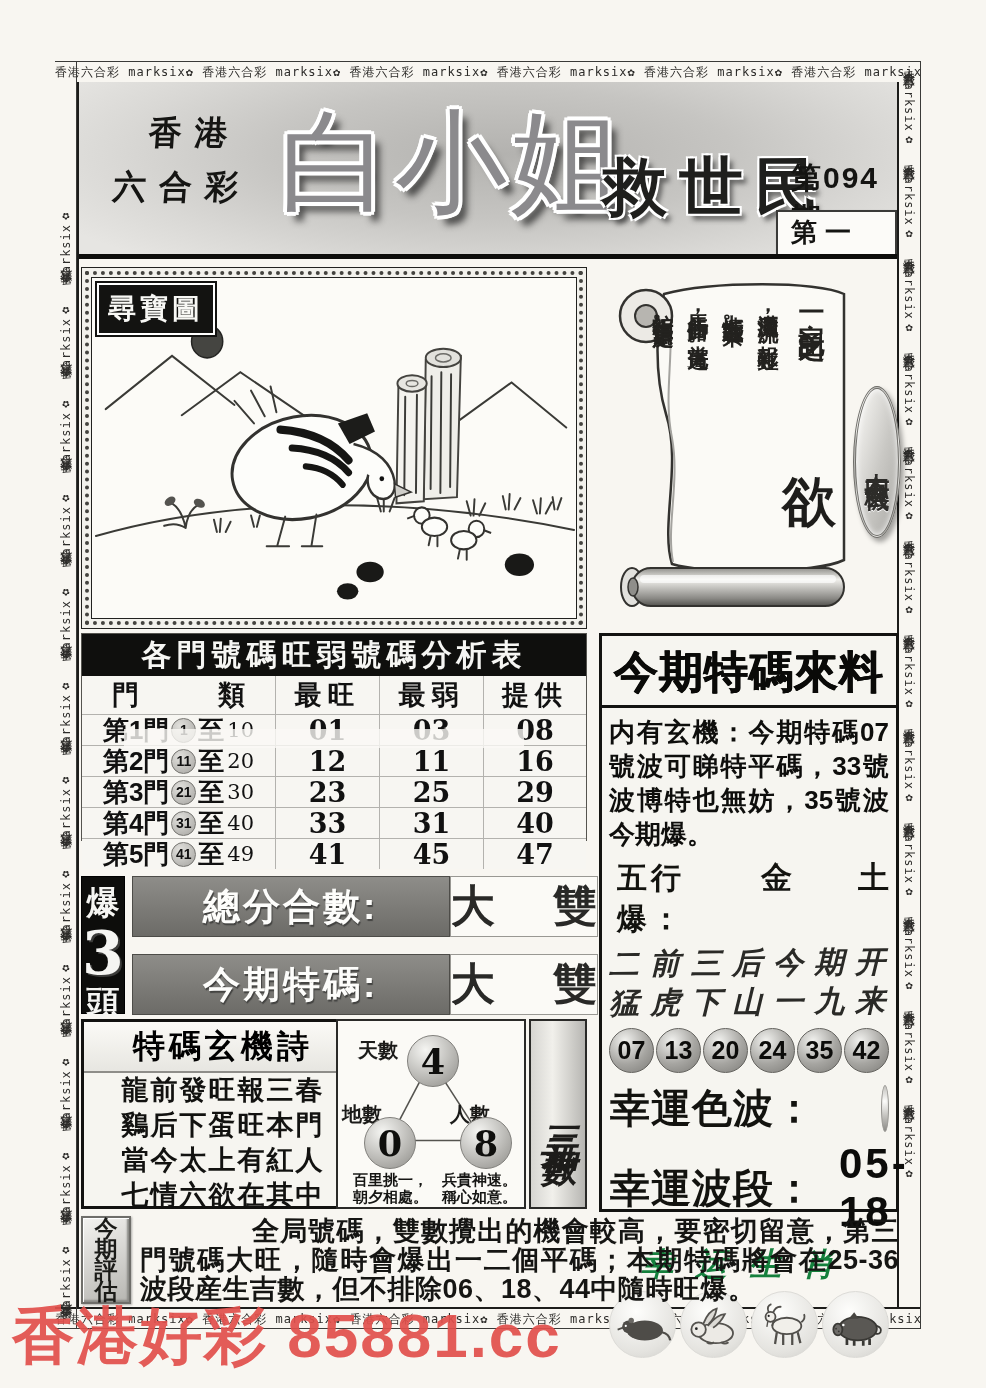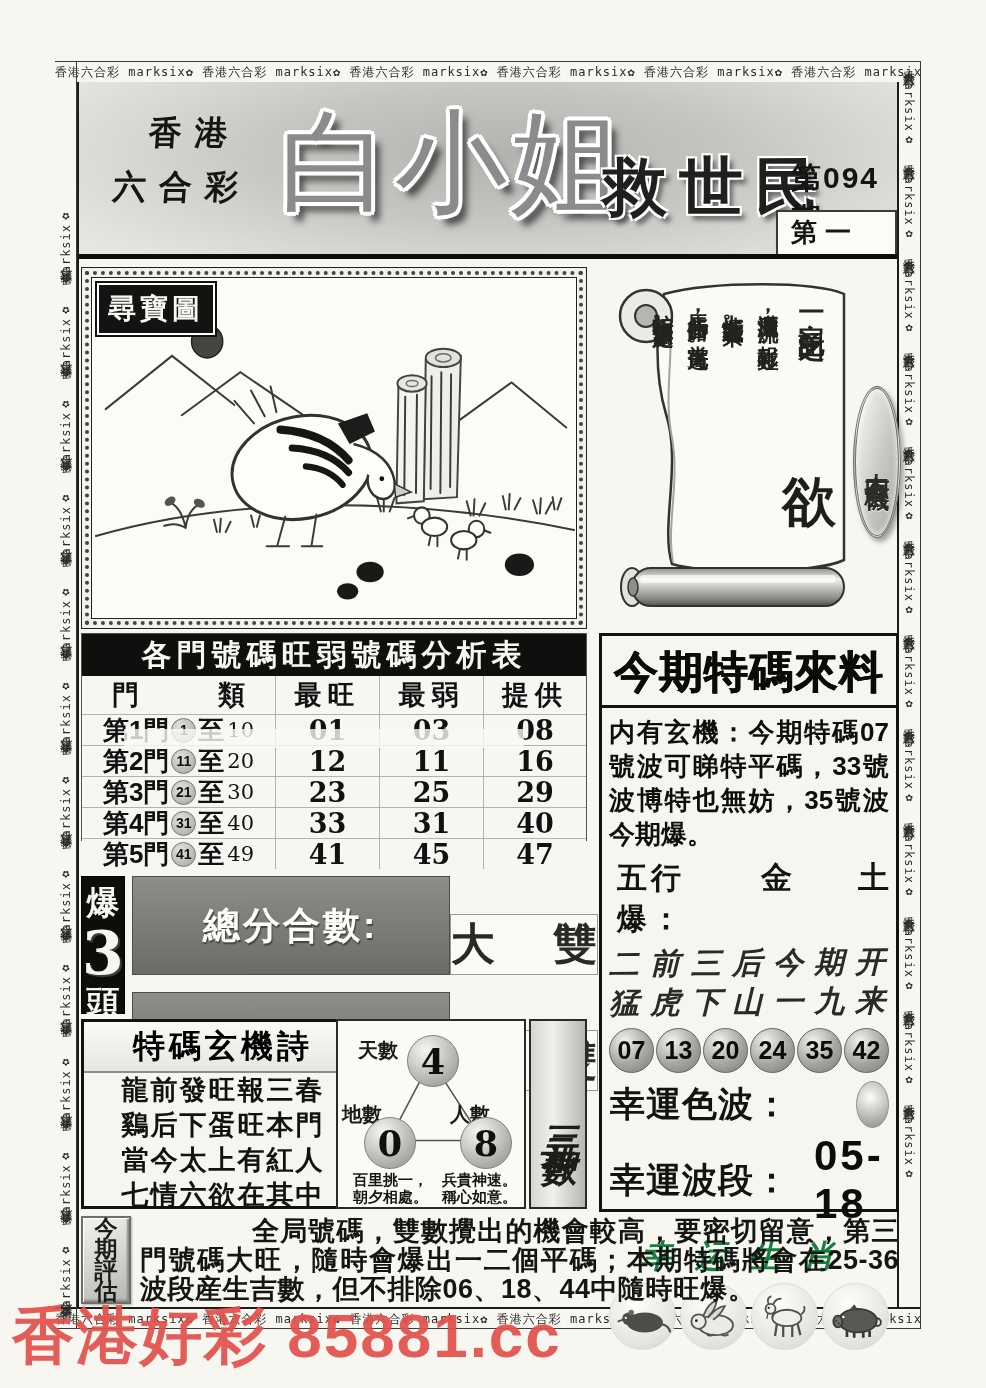--- a/index.html
+++ b/index.html
@@ -94,21 +94,21 @@
                 align-items: center; justify-content: space-between; padding: 4px 0; border: 1px solid #000; }
   .burst-side .bchar { font-size: 33px; font-weight: 800; }
   .burst-side .b3 { font-family: "DejaVu Serif", serif; font-size: 60px; font-weight: 900; line-height: 54px;
                     text-shadow: 2px 2px 0 #3c3c3a; }
   .burst-rows { flex: 1; display: flex; flex-direction: column; gap: 17px; padding-left: 7px; }
   .burst-row { flex: 1; display: flex; }
   .b-label { width: 318px; background: linear-gradient(#8e8d89, #6c6b67); color: #fdfdfb; font-weight: 900;
              font-size: 37px; letter-spacing: 3px; display: flex; align-items: center; justify-content: center;
              border: 1px solid #4d4c48; text-shadow: 1px 2px 1px #434341; white-space: nowrap; }
   .b-val { flex: 1; background: #fbfaf6; border: 1px solid #999893; color: #292927; font-weight: 900;
-           font-size: 44px; display: flex; align-items: center; justify-content: center; word-spacing: 46px; white-space: nowrap; margin-top: 38px; }
+           font-size: 44px; display: flex; align-items: center; justify-content: center; word-spacing: 46px; white-space: nowrap; }
 
   
   .poembox { position: absolute; left: 2px; top: 937px; width: 284px; height: 190px;
              border: 3px solid #121210; background: #f6f5f0; }
   .p-title { font-family: "Liberation Serif", serif; font-weight: 900; font-size: 32px; letter-spacing: 4px;
              text-align: center; padding: 3px 0 2px; border-bottom: 2px solid #8e8d89;
              background: linear-gradient(#fbfaf6, #e7e6e1); white-space: nowrap; }
   .p-line { font-size: 27px; font-weight: 800; text-align: center; line-height: 35px; letter-spacing: 2px;
             color: #121210; white-space: nowrap; }
   .tribox { position: absolute; left: 257px; top: 937px; width: 190px; height: 190px;
@@ -140,21 +140,21 @@
   .sp-wuxing .wx-v + .wx-v { margin-left: 66px; }
   .sp-hand { font-family: "Liberation Serif", serif; font-style: italic; font-weight: 700; font-size: 30px;
              text-align: center; line-height: 39px; letter-spacing: 11px; color: #2a2a27; padding: 3px 0 2px;
              white-space: nowrap; transform: rotate(-.5deg); }
   .sp-balls { display: flex; justify-content: space-between; padding: 5px 0 4px; }
   .ball { width: 45px; height: 45px; border-radius: 50%;
           background: radial-gradient(circle at 35% 28%, #f2f2ef, #a6a5a1 55%, #7c7b77);
           border: 1px solid #63625e; display: flex; align-items: center; justify-content: center;
           font-weight: 900; font-size: 25px; color: #0c0c0a; }
   .sp-row { display: flex; align-items: center; padding: 4px 0 0 1px; }
-  .sp-label { font-size: 35px; font-weight: 900; color: #13130f; letter-spacing: 1px; white-space: nowrap; }
+  .sp-label { font-size: 40px; font-weight: 900; color: #13130f; letter-spacing: 1px; white-space: nowrap; }
   .colorball { width: 47px; height: 47px; border-radius: 50%; margin-left: 66px;
                background: radial-gradient(circle at 42% 34%, #fdfdfb, #c5c4c0 48%, #8b8a86);
                border: 1px solid #96958ف1; border: 1px solid #969591; }
   .wave { font-size: 42px; font-weight: 900; margin-left: 24px; letter-spacing: 3px; color: #0c0c0a; }
   .sp-zodiac-title { font-family: "Liberation Serif", serif; font-style: italic; font-weight: 700; font-size: 32px;
                      text-align: center; letter-spacing: 22px; padding: 7px 0 1px; color: #15803d; white-space: nowrap; }
   .sp-zodiacs { display: flex; justify-content: space-between; padding: 3px 0 6px; }
   .zo { width: 67px; height: 67px; border-radius: 50%;
         background: radial-gradient(circle at 40% 30%, #fefefc, #e4e3df 68%, #cfcecA);
         border: 1px solid #dcdbd7; display: flex; align-items: center; justify-content: center; }

